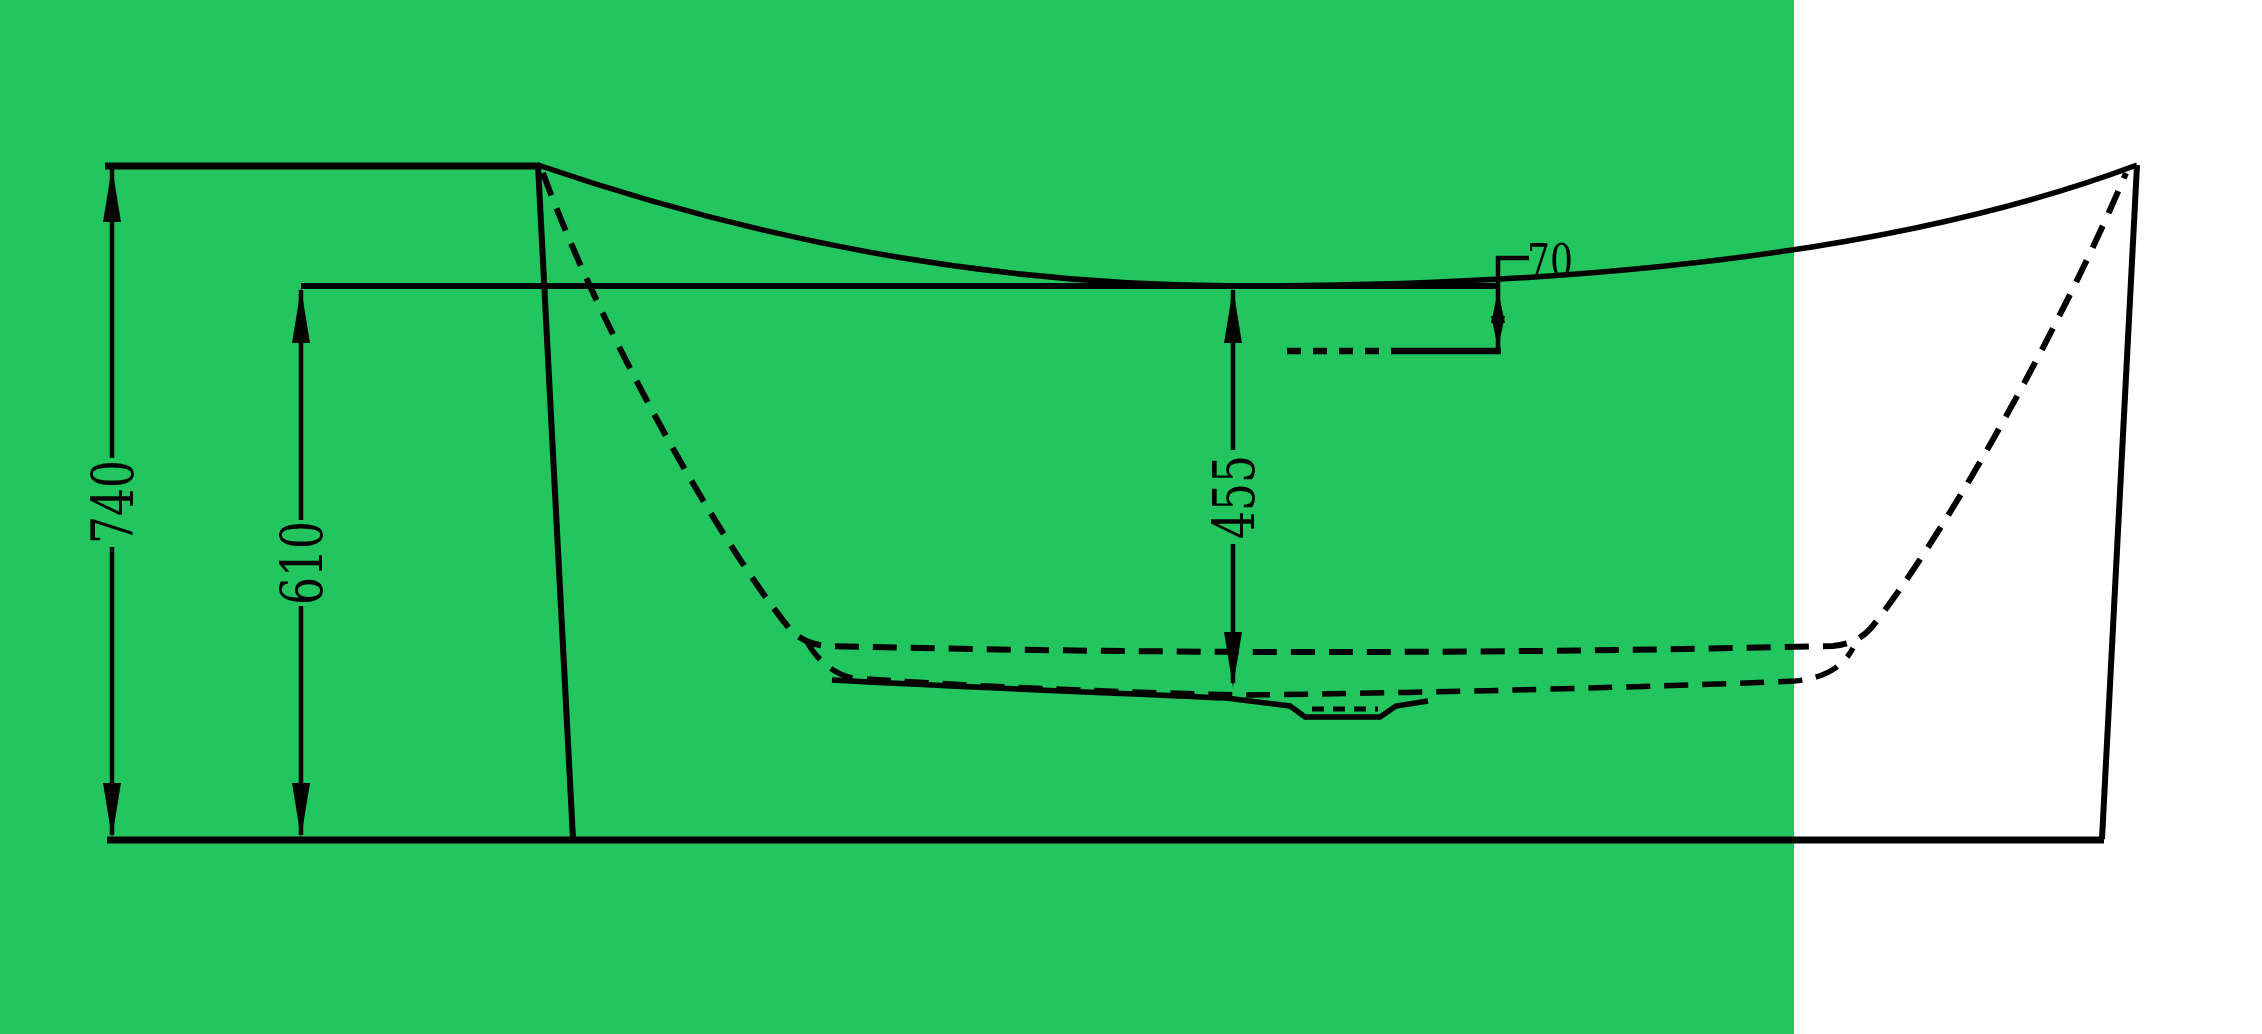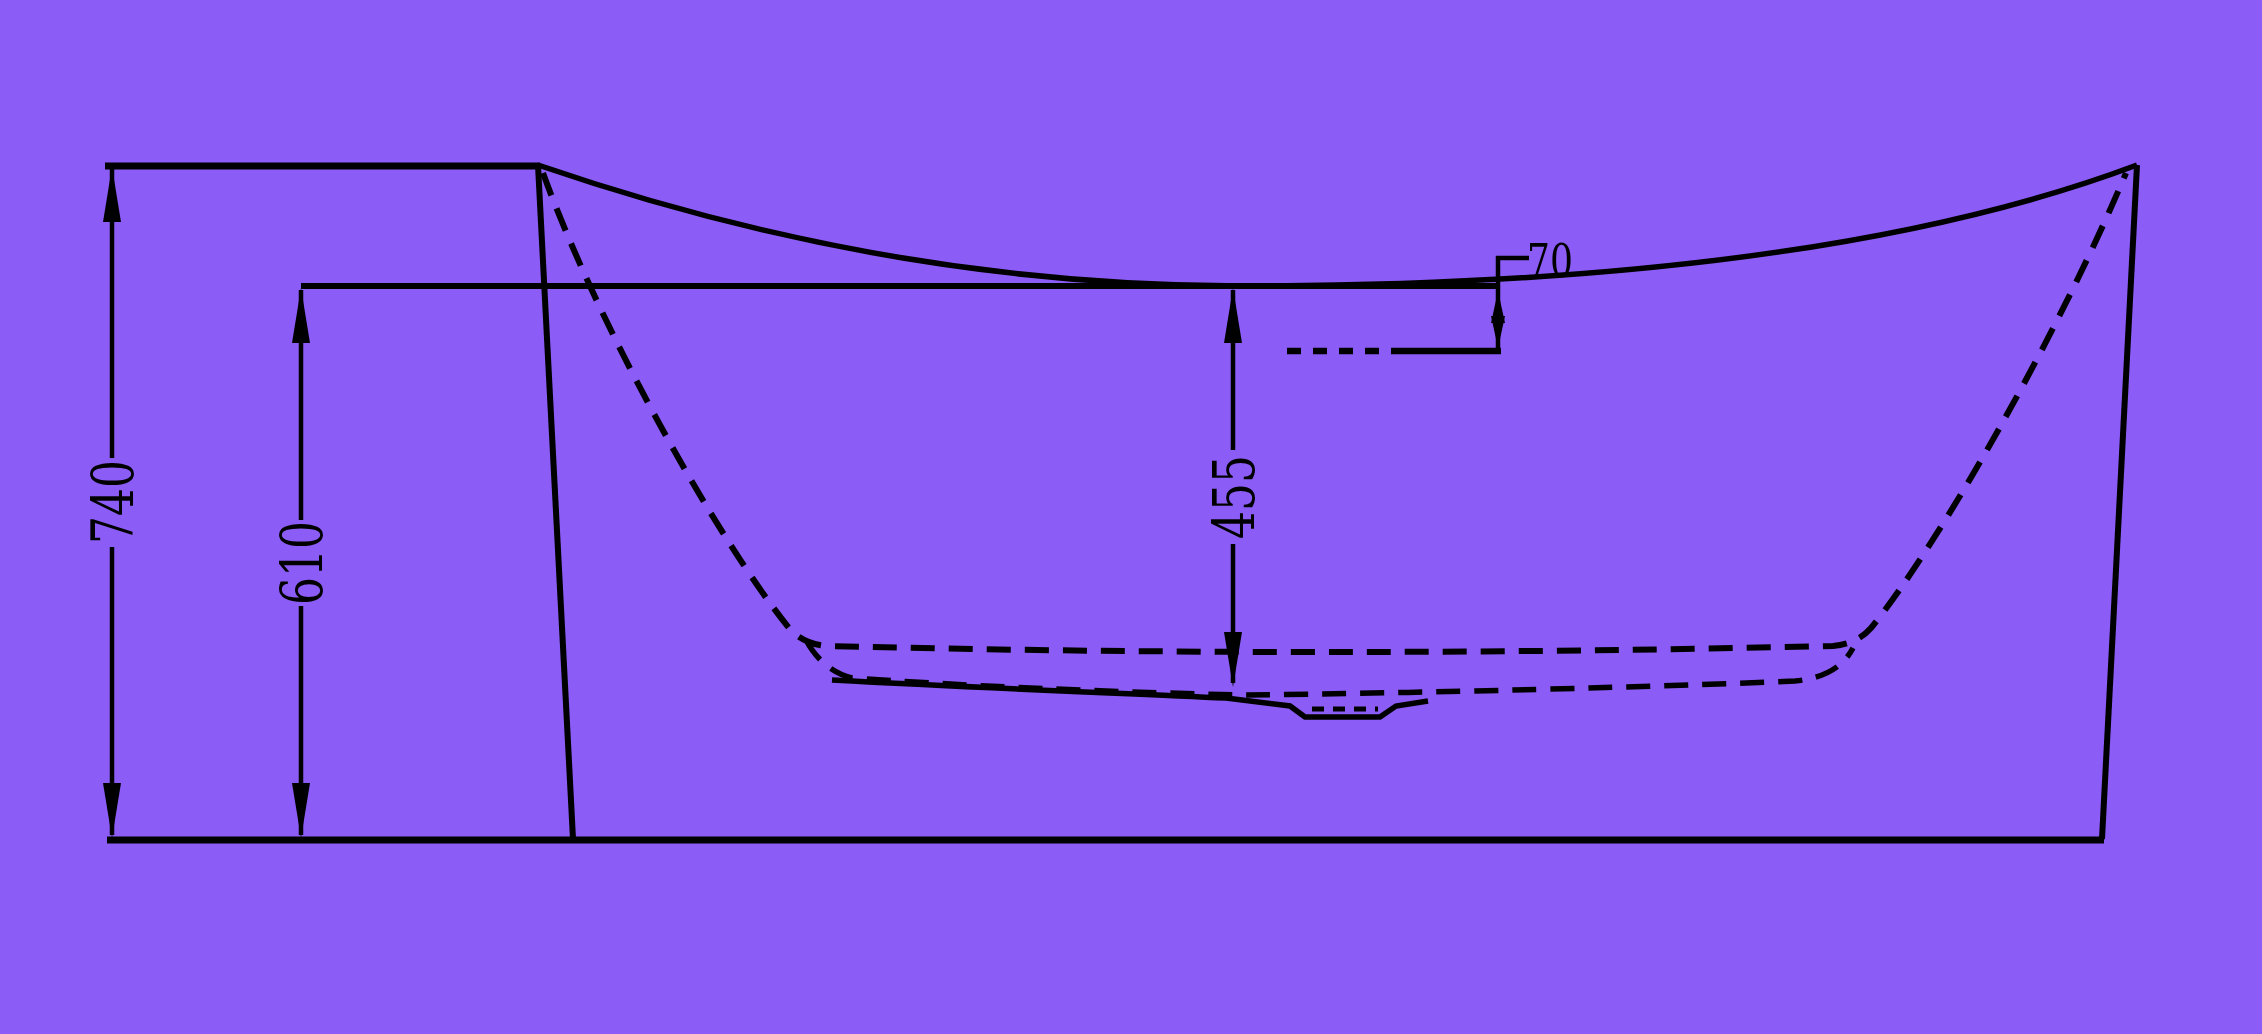--- a/index.html
+++ b/index.html
@@ -6,23 +6,23 @@
     margin: 0;
     padding: 0;
     background: #ffffff;
     width: 2262px;
     height: 1034px;
     overflow: hidden;
     font-family: "DejaVu Serif", "Liberation Serif", serif;
   }
   .drawing-stage {
     position: relative;
-    width: 2262px;
+    width: 1794px;
     height: 1034px;
-    background: #8b5cf6;
+    background: #22c55e;
     text-align: right;
   }
   svg { display: block; }
   .ln  { stroke: #000; fill: none; }
   .fil { fill: #000; stroke: none; }
   text { fill: #000; }
   .dim-label-vert {
     font-size: 58px;
   }
   .dim-label-horiz {

